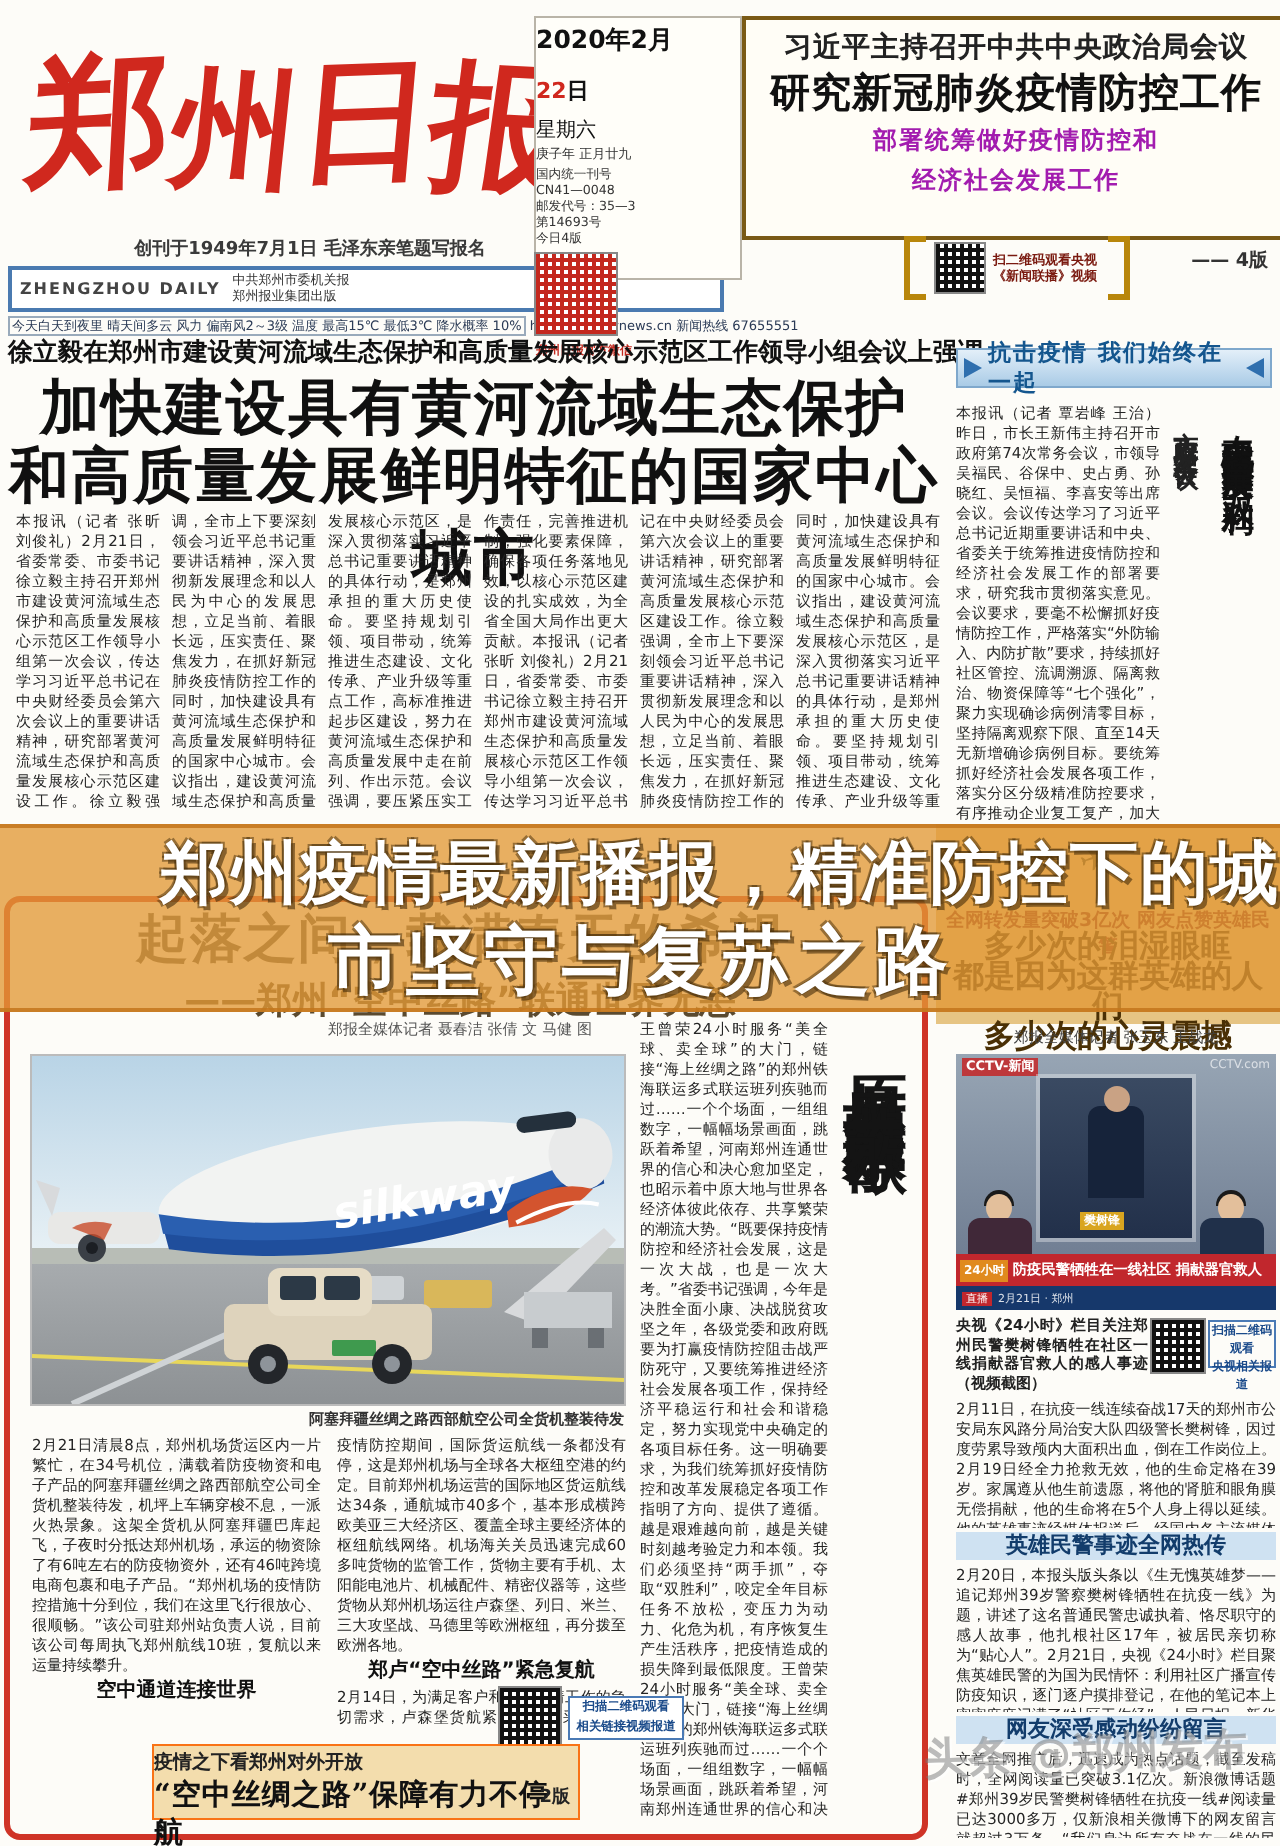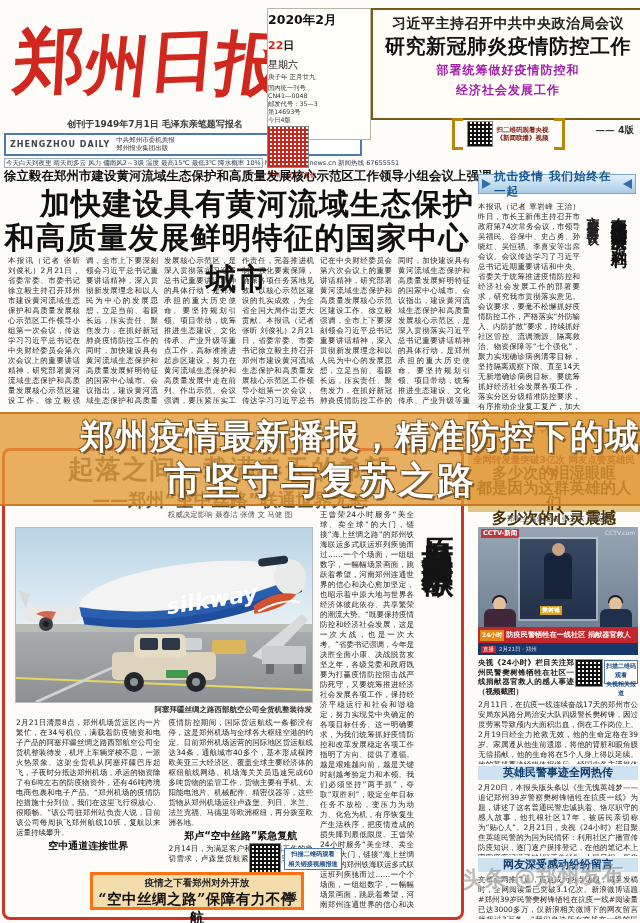--- a/index.html
+++ b/index.html
@@ -48,21 +48,21 @@
   .brk{width:8px;height:26px;}
   .brk.l{border-left:3px solid #b8860b;border-top:3px solid #b8860b;border-bottom:3px solid #b8860b;}
   .brk.r{border-right:3px solid #b8860b;border-top:3px solid #b8860b;border-bottom:3px solid #b8860b;}
   .tb-qr{width:24px;height:24px;}
   .tb-qrlabel{font-size:6.5px;color:#7a1a10;font-weight:bold;text-align:left;line-height:8px;}
   .pageref{left:520px;top:124px;width:114px;text-align:right;font-size:9.5px;color:#333;font-weight:bold;}
   
   .lead-kicker{left:4px;top:168px;width:468px;text-align:center;font-size:12.5px;font-weight:bold;color:#111;white-space:nowrap;}
   .lead-h{left:0;width:474px;text-align:center;font-weight:bold;color:#101010;letter-spacing:1px;
           font-family:"DejaVu Sans","Liberation Sans",sans-serif;}
-  .lead-h1{top:184px;font-size:30px;text-align:right;}
+  .lead-h1{top:184px;font-size:30px;}
   .lead-h2{top:218px;font-size:30px;}
   .lead-body{left:8px;top:256px;width:462px;height:152px;column-count:6;column-gap:6px;
              font-size:7.5px;line-height:10px;text-align:justify;color:#252525;overflow:hidden;}
   
   .gov{left:478px;top:170px;width:158px;height:242px;}
   .gov-banner{position:absolute;left:0;top:4px;width:158px;height:20px;box-sizing:border-box;
               background:linear-gradient(#e3eff9,#a9cbe6);border:1px solid #7fa8cc;
               display:flex;align-items:center;justify-content:center;}
   .gov-banner span.txt{font-size:11.5px;font-weight:bold;color:#14568e;letter-spacing:1px;}
   .tri{width:0;height:0;border-top:5px solid transparent;border-bottom:5px solid transparent;margin:0 3px;}
@@ -95,22 +95,22 @@
   .f-sub{left:18px;top:488px;width:424px;text-align:center;font-size:18px;font-weight:bold;color:#5a4a30;z-index:6;}
   .f-byline{left:18px;top:510px;width:424px;text-align:center;font-size:7.5px;color:#555;z-index:6;}
   .f-photo{left:16px;top:528px;width:296px;height:174px;z-index:6;outline:1px solid #bbb;}
   .f-caption{left:70px;top:705px;width:242px;text-align:right;font-size:7.5px;font-weight:bold;color:#333;z-index:6;}
   .f-cols{left:16px;top:718px;width:297px;height:150px;column-count:2;column-gap:8px;
           font-size:7.5px;line-height:10px;text-align:justify;color:#252525;overflow:hidden;z-index:6;}
   .f-cols .fsub{font-size:10px;font-weight:bold;color:#111;text-align:center;margin:3px 0;}
   .f-qr{left:250px;top:844px;width:30px;height:30px;z-index:8;}
   .f-qrlabel{left:284px;top:848px;width:58px;height:22px;border:1px solid #4a7ab5;background:#fff;
              font-size:6.2px;font-weight:bold;color:#1a4a8a;line-height:10px;text-align:center;z-index:8;box-sizing:border-box;}
-  .teaser{left:90px;top:872px;width:214px;height:38px;background:#f3ddad;border:3px solid #f97316;
-          text-align:center;z-index:8;box-sizing:border-box;padding-top:2px;}
+  .teaser{left:76px;top:872px;width:214px;height:38px;background:#f3ddad;border:1px solid #f97316;
+          text-align:left;z-index:8;box-sizing:border-box;padding-top:2px;}
   .teaser-k{font-size:9.5px;font-weight:bold;color:#222;}
   .teaser-h{font-size:14.5px;font-weight:bold;color:#111;font-family:"DejaVu Serif",serif;letter-spacing:.5px;}
   .teaser-p{position:absolute;right:4px;bottom:4px;font-size:9px;font-weight:bold;color:#222;}
   
   .essay-body{left:320px;top:510px;width:94px;height:398px;font-size:7.5px;line-height:10px;
               text-align:justify;color:#252525;overflow:hidden;z-index:6;}
   .essay-vhead{left:416px;top:512px;height:398px;writing-mode:vertical-rl;z-index:6;
                font-size:32px;font-weight:bold;color:#141414;letter-spacing:3px;}
   
   .hero-byline{left:478px;top:514px;width:160px;text-align:center;font-size:7.5px;color:#444;z-index:6;}
@@ -219,21 +219,21 @@
     <div>多少次的泪湿眼眶</div>
     <div>都是因为这群英雄的人们</div>
     <div>多少次的心灵震撼</div>
   </div>
   <div class="abs plane-deco">✈</div>
 
   <div class="abs redframe"></div>
 
   <div class="abs f-head">起落之间，载满春天的希望</div>
   <div class="abs f-sub">——郑州“空中丝路”联通世界无恙</div>
-  <div class="abs f-byline">权威决定影响 聂春洁 张倩 文 马健 图</div>
+  <div class="abs f-byline">郑报全媒体记者 聂春洁 张倩 文 马健 图</div>
 
   <svg class="abs f-photo" viewBox="0 0 296 174" xmlns="http://www.w3.org/2000/svg">
     <defs>
       <linearGradient id="sky" x1="0" y1="0" x2="0" y2="1">
         <stop offset="0" stop-color="#b9d4e6"></stop>
           <stop offset="1" stop-color="#eaf2f6"></stop>
       </linearGradient>
       <linearGradient id="ground" x1="0" y1="0" x2="0" y2="1">
         <stop offset="0" stop-color="#a7abae"></stop>
           <stop offset="1" stop-color="#8d9194"></stop>
@@ -281,21 +281,21 @@
       <circle cx="180" cy="154" r="10" fill="#23262a"></circle>
         <circle cx="180" cy="154" r="4" fill="#8e949a"></circle>
     </g>
   </svg>
 
   <div class="abs f-caption">阿塞拜疆丝绸之路西部航空公司全货机整装待发</div>
 
   <div class="abs f-cols">
     <span>2月21日清晨8点，郑州机场货运区内一片繁忙，在34号机位，满载着防疫物资和电子产品的阿塞拜疆丝绸之路西部航空公司全货机整装待发，机坪上车辆穿梭不息，一派火热景象。这架全货机从阿塞拜疆巴库起飞，子夜时分抵达郑州机场，承运的物资除了有6吨左右的防疫物资外，还有46吨跨境电商包裹和电子产品。“郑州机场的疫情防控措施十分到位，我们在这里飞行很放心、很顺畅。”该公司驻郑州站负责人说，目前该公司每周执飞郑州航线10班，复航以来运量持续攀升。</span>
     <div class="fsub">空中通道连接世界</div>
-    <span>疫情防控期间，国际货运航线一条都没有停，这是郑州机场与全球各大枢纽空港的约定。目前郑州机场运营的国际地区货运航线达34条，通航城市40多个，基本形成横跨欧美亚三大经济区、覆盖全球主要经济体的枢纽航线网络。机场海关关员迅速完成60多吨货物的监管工作，货物主要有手机、太阳能电池片、机械配件、精密仪器等，这些货物从郑州机场运往卢森堡、列日、米兰、法兰克福、马德里等欧洲枢纽，再分拨至欧洲各地。</span>
+    <span>疫情防控期间，国际货运航线一条都没有停，这是郑州机场与全球各大枢纽空港的约定。目前郑州机场运营的国际地区货运航线达34条，通航城市40多个，基本形成横跨欧美亚三大经济区、覆盖全球主要经济体的枢纽航线网络。机场海关关员迅速完成60多吨货物的监管工作，货物主要有手机、太阳能电池片、机械配件、精密仪器等，这些货物从郑州机场运往卢森堡、列日、米兰、三大攻坚战、马德里等欧洲枢纽，再分拨至欧洲各地。</span>
     <div class="fsub">郑卢“空中丝路”紧急复航</div>
     <span>2月14日，为满足客户和防控疫情工作的急切需求，卢森堡货航紧急复航，采用波音747—8F全货机执飞郑州—卢森堡“空中丝绸之路”，运力海量提升6吨。目前，一架架“空中丝绸之路”上的全货机腾空起飞，从欧洲为国内各大厂家运回急需的医疗用品和恢复生产所需的汽车零配件、电子元器件等物资，同时将河南及周边复工企业的产品第一时间运抵欧洲，保障正常经营。（下转三版）</span>
   </div>
 
   <div class="abs qr f-qr"></div>
   <div class="abs f-qrlabel">
     <span>扫描二维码观看</span><br><span>相关链接视频报道</span>
   </div>
 
   <div class="abs teaser">

